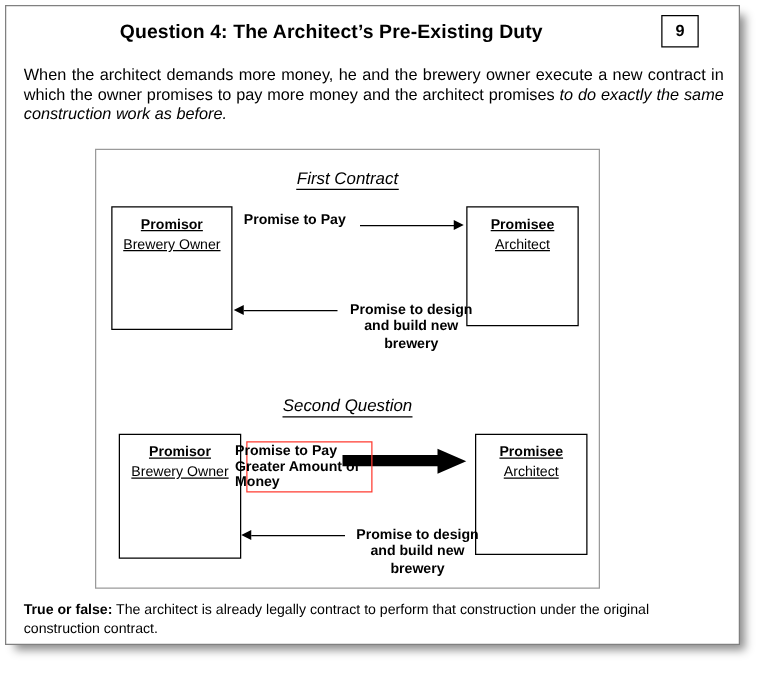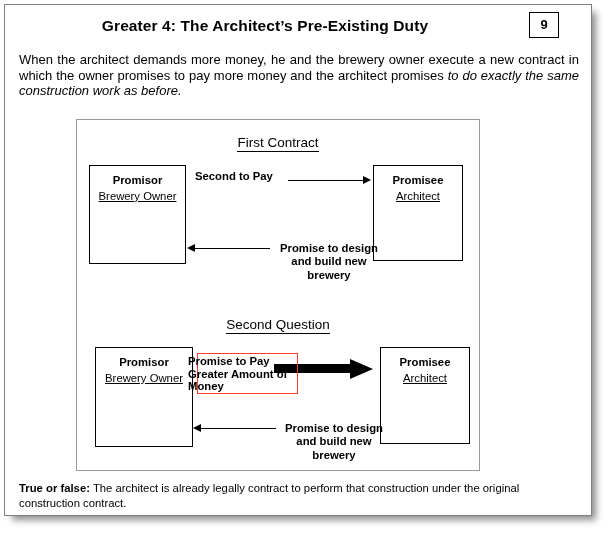--- a/index.html
+++ b/index.html
@@ -89,40 +89,42 @@
     box-sizing: border-box;
     background: #ffffff;
   }
 
   .contract-heading {
     position: absolute;
     width: 100%;
     text-align: center;
     font-size: 13.5px;
     color: #000000;
+    font-style: italic;
   }
   .contract-heading span {
     border-bottom: 1.4px solid #000000;
     padding-bottom: 1px;
   }
   #first-contract-heading  { top: 15px; }
   #second-contract-heading { top: 197px; }
 
   
   .party-box {
     position: absolute;
     border: 1.4px solid #000000;
     box-sizing: border-box;
     background: #ffffff;
     text-align: center;
   }
   .party-role {
     font-size: 11.3px;
     font-weight: bold;
     color: #000000;
+    text-decoration: underline;
     margin-top: 8px;
     display: block;
   }
   .party-name {
     font-size: 11.3px;
     color: #000000;
     margin-top: 4px;
     display: block;
     text-decoration: underline;
   }
@@ -229,41 +231,41 @@
   #bottom-question .tf-lead {
     font-weight: bold;
   }
 </style>
 </head>
 <body>
 
 <div id="slide-frame">
 
   <div id="title-row">
-    <div id="page-title">Greater 4:  The Architect’s Pre-Existing Duty</div>
+    <div id="page-title">Question 4:  The Architect’s Pre-Existing Duty</div>
     <div id="page-number-badge">9</div>
   </div>
 
   <div id="intro-paragraph"><span>When the architect demands more money, he and the brewery owner execute a new contract in which the owner promises to pay more money and the architect promises </span><span class="ital">to do exactly the same construction work as before.</span></div>
 
   <div id="diagram-container">
 
     <div class="contract-heading" id="first-contract-heading"><span>First Contract</span></div>
 
     <div class="party-box" id="promisor-box-1">
       <span class="party-role">Promisor</span>
       <span class="party-name">Brewery Owner</span>
     </div>
 
     <div class="party-box" id="promisee-box-1">
       <span class="party-role">Promisee</span>
       <span class="party-name">Architect</span>
     </div>
 
-    <div class="arrow-label" id="promise-to-pay-label-1">Second to Pay</div>
+    <div class="arrow-label" id="promise-to-pay-label-1">Promise to Pay</div>
     <div class="arrow-line" id="promise-to-pay-line-1"></div>
     <div class="arrowhead-right" id="promise-to-pay-head-1"></div>
 
     <div class="arrow-label" id="promise-design-label-1">Promise to design and build new brewery</div>
     <div class="arrow-line" id="promise-design-line-1"></div>
     <div class="arrowhead-left" id="promise-design-head-1"></div>
 
     <div class="contract-heading" id="second-contract-heading"><span>Second Question</span></div>
 
     <div class="party-box" id="promisor-box-2">

